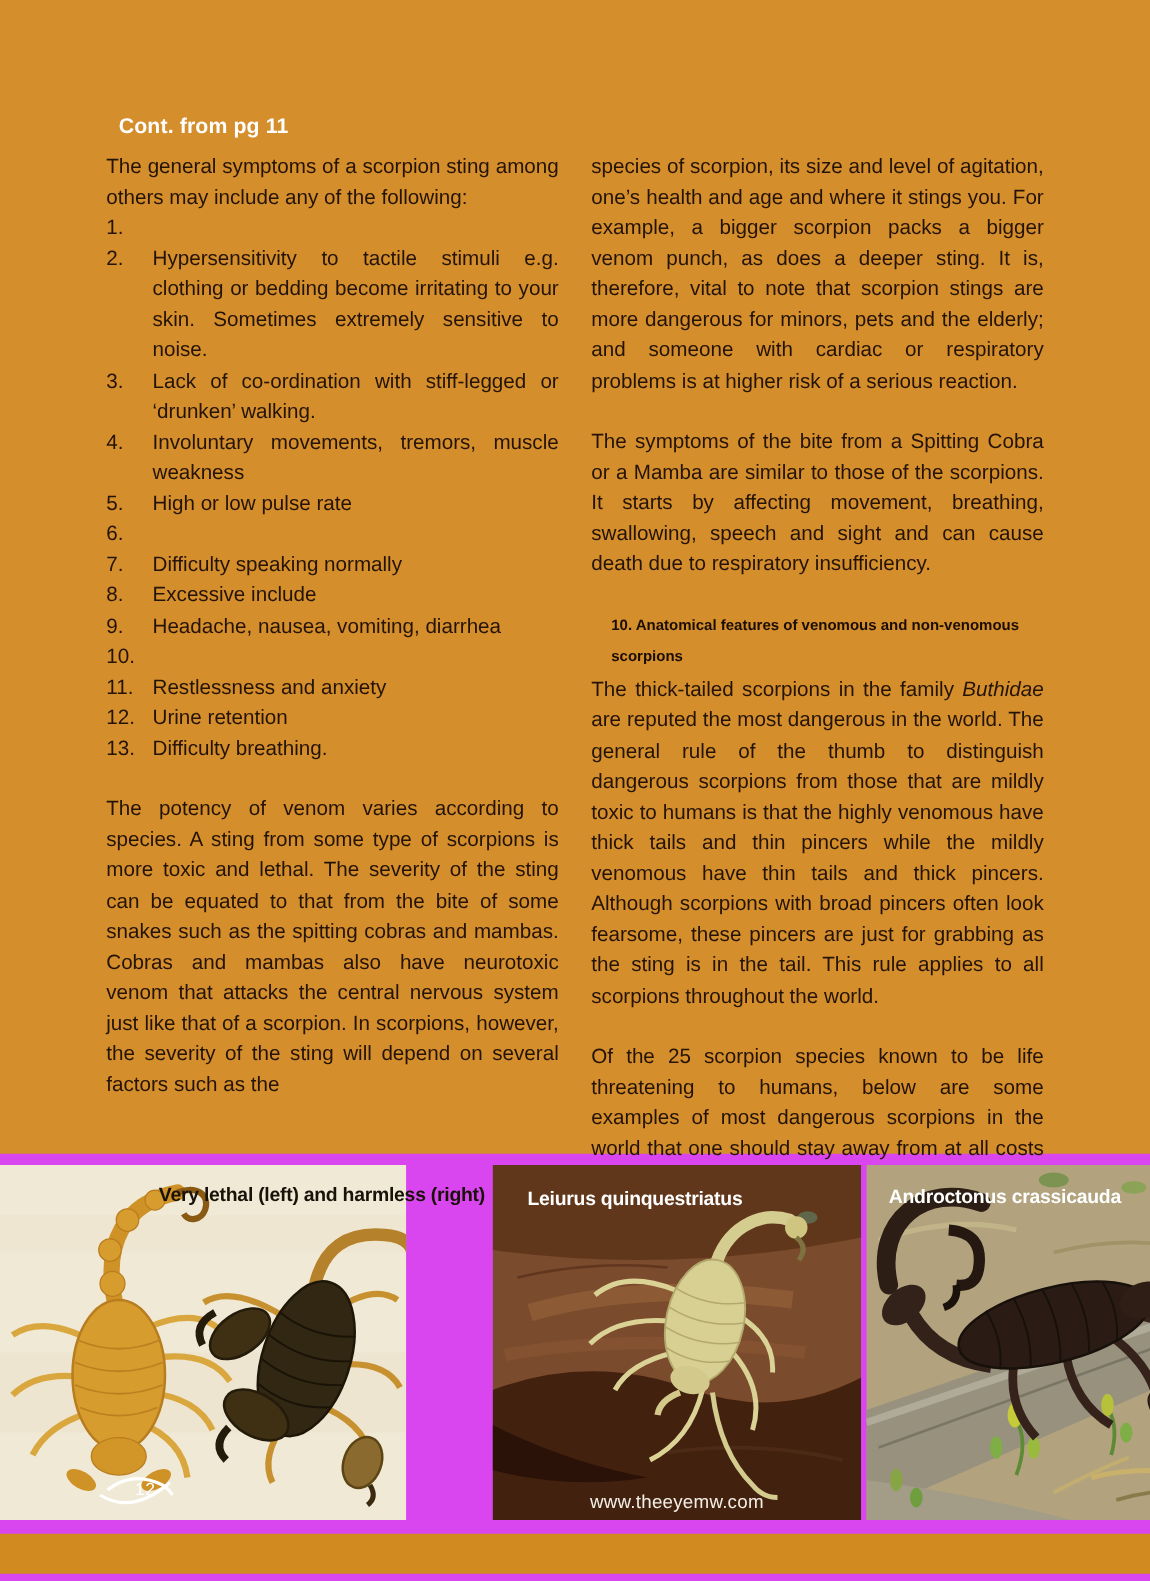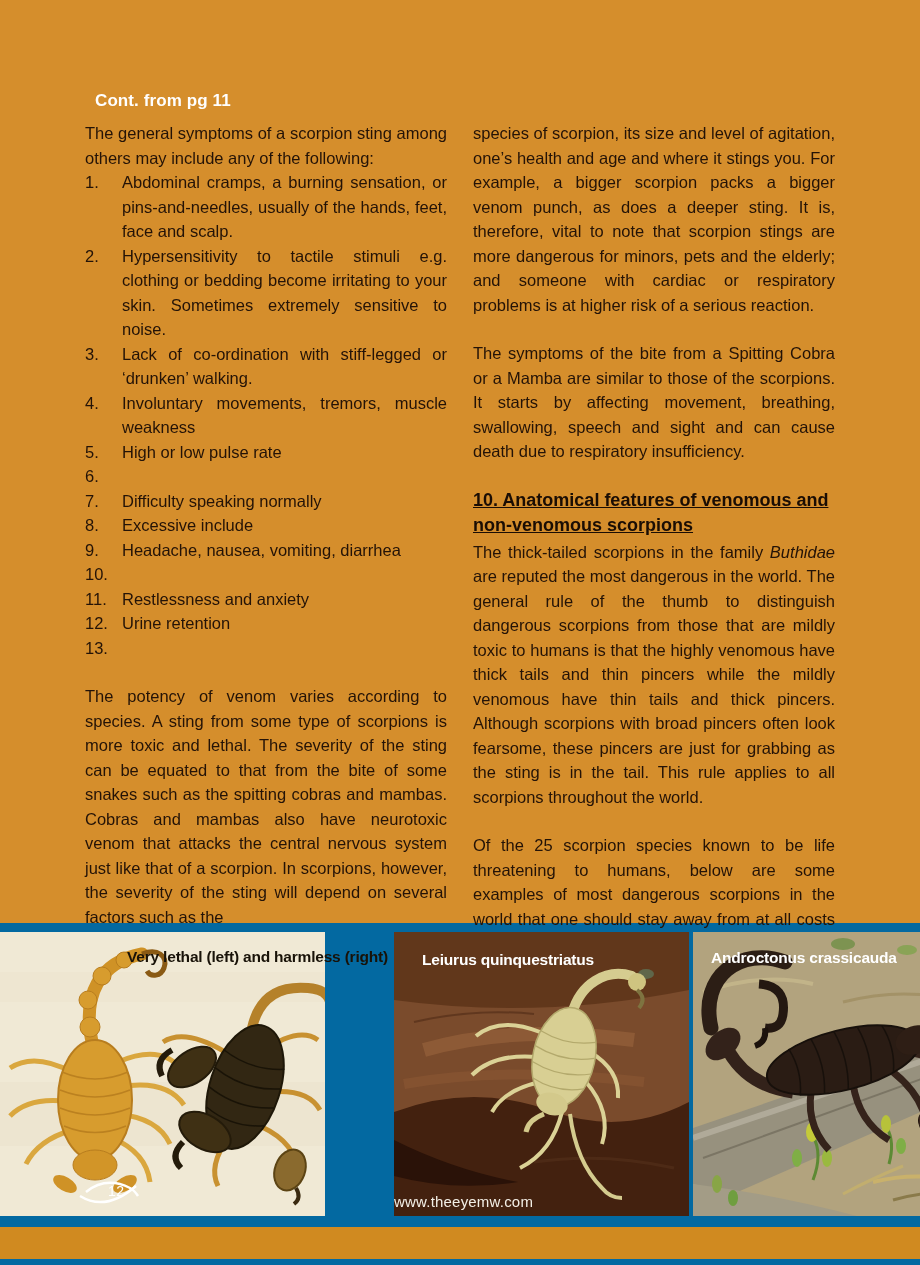--- a/index.html
+++ b/index.html
@@ -5,21 +5,21 @@
   :root{
     --background:#d58e2c;
     --footer:#d08a20;
     --ink:#241307;
     --heading_ink:#1a0d04;
     --caption_dark:#181208;
     --white:#ffffff;
   }
   html,body{margin:0;padding:0;background:#888;}
   .page{
-    position:relative;width:920px;height:1265px;background:#0369a1;
+    position:relative;width:920px;height:1265px;background:#d946ef;
     font-family:"Liberation Sans",sans-serif;overflow:hidden;margin:0 auto;
   }
   
   .content{
     position:absolute;top:0;left:0;width:920px;height:923px;
     background:var(--background);box-sizing:border-box;
     padding:90px 85px 0 85px;
   }
   .cont-label{
     color:var(--white);font-weight:bold;font-size:17px;line-height:22px;
@@ -30,43 +30,43 @@
     width:362px;color:var(--ink);font-size:16.5px;line-height:24.5px;
     text-align:justify;
   }
   .para{margin:0 0 24px 0;}
   .para.tight{margin-bottom:0;}
   .symptom-list{list-style:none;margin:0 0 24px 0;padding:0;}
   .symptom-list li{display:flex;}
   .symptom-list .num{width:37px;flex:none;text-align:left;}
   .symptom-list .txt{flex:1;text-align:justify;}
   .heading{
-    font-size:18px;line-height:25.5px;font-weight:bold;color:var(--heading_ink);
-    margin:4px 0 1px 0;text-align:left;text-decoration:underline;
+    font-size:12px;line-height:25.5px;font-weight:bold;color:var(--heading_ink);
+    margin:4px 0 1px 16px;text-align:left;
   }
   .it{font-style:italic;}
   
   .figures{
     position:absolute;top:932px;left:0;width:920px;height:284px;
     display:flex;gap:4px;
   }
   figure{position:relative;margin:0;overflow:hidden;flex:none;height:284px;}
   .fig1{width:390px;}
   .fig2{width:295px;}
   .fig3{width:304px;}
   figure svg{display:block;}
   .cap{
     position:absolute;font-weight:bold;font-size:15.5px;letter-spacing:-0.2px;
     white-space:nowrap;
   }
   .cap1{top:16px;right:2px;color:var(--caption_dark);}
   .cap2{top:19px;left:28px;color:var(--white);}
   .cap3{top:17px;left:18px;color:var(--white);}
   .watermark{
-    position:absolute;bottom:6px;left:0;right:0;text-align:left;
+    position:absolute;bottom:6px;left:0;right:0;text-align:center;
     color:#f3efe6;font-size:15px;letter-spacing:.2px;
   }
   .eye-logo{position:absolute;left:76px;top:244px;width:64px;height:34px;}
   .eye-logo svg{position:absolute;left:0;top:0;}
   .pg-num{
     position:absolute;left:32px;top:7px;color:var(--white);font-size:14px;
     letter-spacing:.5px;
   }
   
   .footer-bar{
@@ -82,21 +82,20 @@
   <div class="content">
     <div class="cont-label">Cont. from pg 11</div>
 
     <div class="columns">
 
       <div class="col">
         <p class="para tight">The general symptoms of a scorpion sting among others may include any of the following:</p>
         <ol class="symptom-list">
             <li>
               <span class="num">1.</span>
-              <span class="txt">Abdominal cramps, a burning sensation, or pins-and-needles, usually of the hands, feet, face and scalp.</span>
             </li>
             <li>
               <span class="num">2.</span>
               <span class="txt">Hypersensitivity to tactile stimuli e.g. clothing or bedding become irritating to your skin. Sometimes extremely sensitive to noise.</span>
             </li>
             <li>
               <span class="num">3.</span>
               <span class="txt">Lack of co-ordination with stiff-legged or ‘drunken’ walking.</span>
             </li>
             <li>
@@ -128,20 +127,21 @@
             <li>
               <span class="num">11.</span>
               <span class="txt">Restlessness and anxiety</span>
             </li>
             <li>
               <span class="num">12.</span>
               <span class="txt">Urine retention</span>
             </li>
             <li>
               <span class="num">13.</span>
+              <span class="txt">Difficulty breathing.</span>
             </li>
           </ol>
         <p class="para">The potency of venom varies according to species. A sting from some type of scorpions is more toxic and lethal. The severity of the sting can be equated to that from the bite of some snakes such as the spitting cobras and mambas. Cobras and mambas also have neurotoxic venom that attacks the central nervous system just like that of a scorpion. In scorpions, however, the severity of the sting will depend on several factors such as the</p>
       </div>
 
       <div class="col">
         <p class="para">species of scorpion, its size and level of agitation, one’s health and age and where it stings you. For example, a bigger scorpion packs a bigger venom punch, as does a deeper sting. It is, therefore, vital to note that scorpion stings are more dangerous for minors, pets and the elderly; and someone with cardiac or respiratory problems is at higher risk of a serious reaction.</p>
         <p class="para">The symptoms of the bite from a Spitting Cobra or a Mamba are similar to those of the scorpions. It starts by affecting movement, breathing, swallowing, speech and sight and can cause death due to respiratory insufficiency.</p>
         <h3 class="heading">10. Anatomical features of venomous and non-venomous scorpions</h3>
         <p class="para"><span>The thick-tailed scorpions in the family </span><span class="it">Buthidae</span><span> are reputed the most dangerous in the world. The general rule of the thumb to distinguish dangerous scorpions from those that are mildly toxic to humans is that the highly venomous have thick tails and thin pincers while the mildly venomous have thin tails and thick pincers. Although scorpions with broad pincers often look fearsome, these pincers are just for grabbing as the sting is in the tail. This rule applies to all scorpions throughout the world.</span></p>

